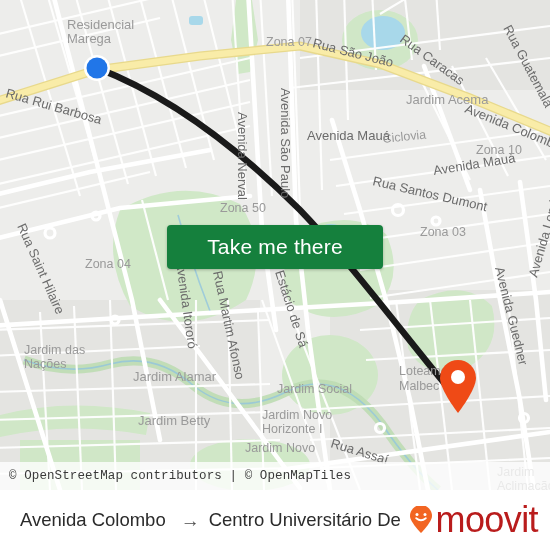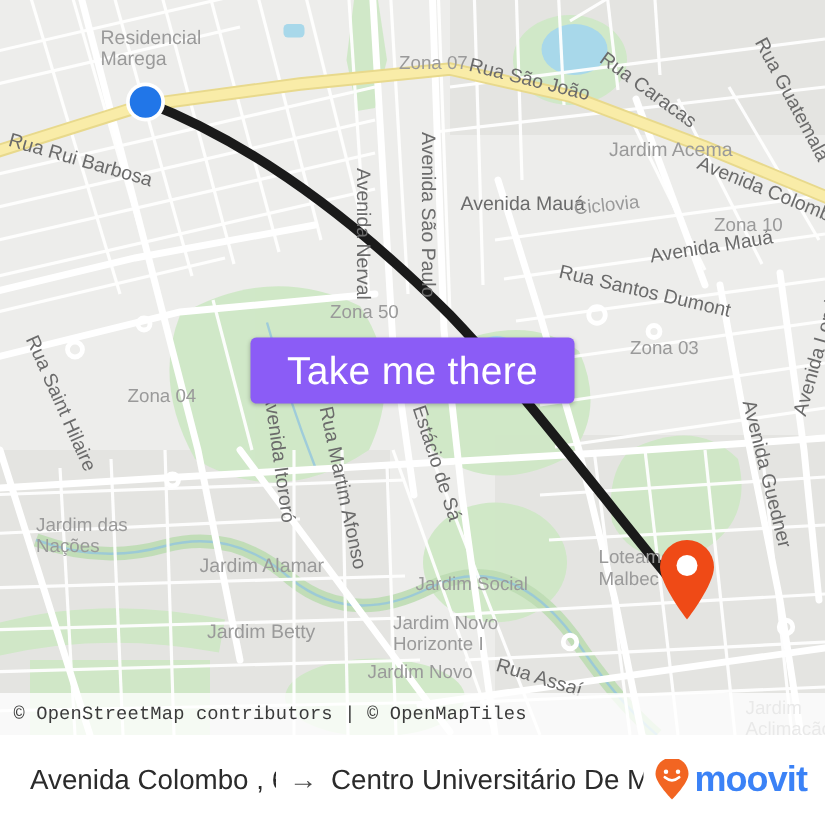--- a/index.html
+++ b/index.html
@@ -48,25 +48,25 @@
     font-family: Liberation Mono, monospace;
   }
 
   
   #cta {
     position: absolute;
     left: 167px;
     top: 225px;
     width: 216px;
     height: 44px;
-    background: #8b5cf6;
+    background: #15803d;
     border-radius: 4px;
     border: none;
     color: #ffffff;
-    font-size: 26px;
+    font-size: 21px;
     font-family: "Liberation Sans", sans-serif;
     letter-spacing: 0.2px;
     cursor: pointer;
     box-shadow: 0 1px 3px rgba(0,0,0,0.25);
     padding: 0;
   }
 
   
   #footer {
     position: absolute;
@@ -103,23 +103,23 @@
     line-height: 1;
   }
   #brand {
     display: flex;
     align-items: center;
     flex: 0 0 auto;
     gap: 2px;
     margin-left: 6px;
   }
   #brand-name {
-    font-size: 24px;
-    font-weight: bold;
-    color: #3b82f6;
+    font-size: 36px;
+    font-weight: normal;
+    color: #b91c1c;
     letter-spacing: -0.6px;
     line-height: 1;
   }
 </style>
 </head>
 <body>
 
 <div id="app">
 
   <div id="map">

